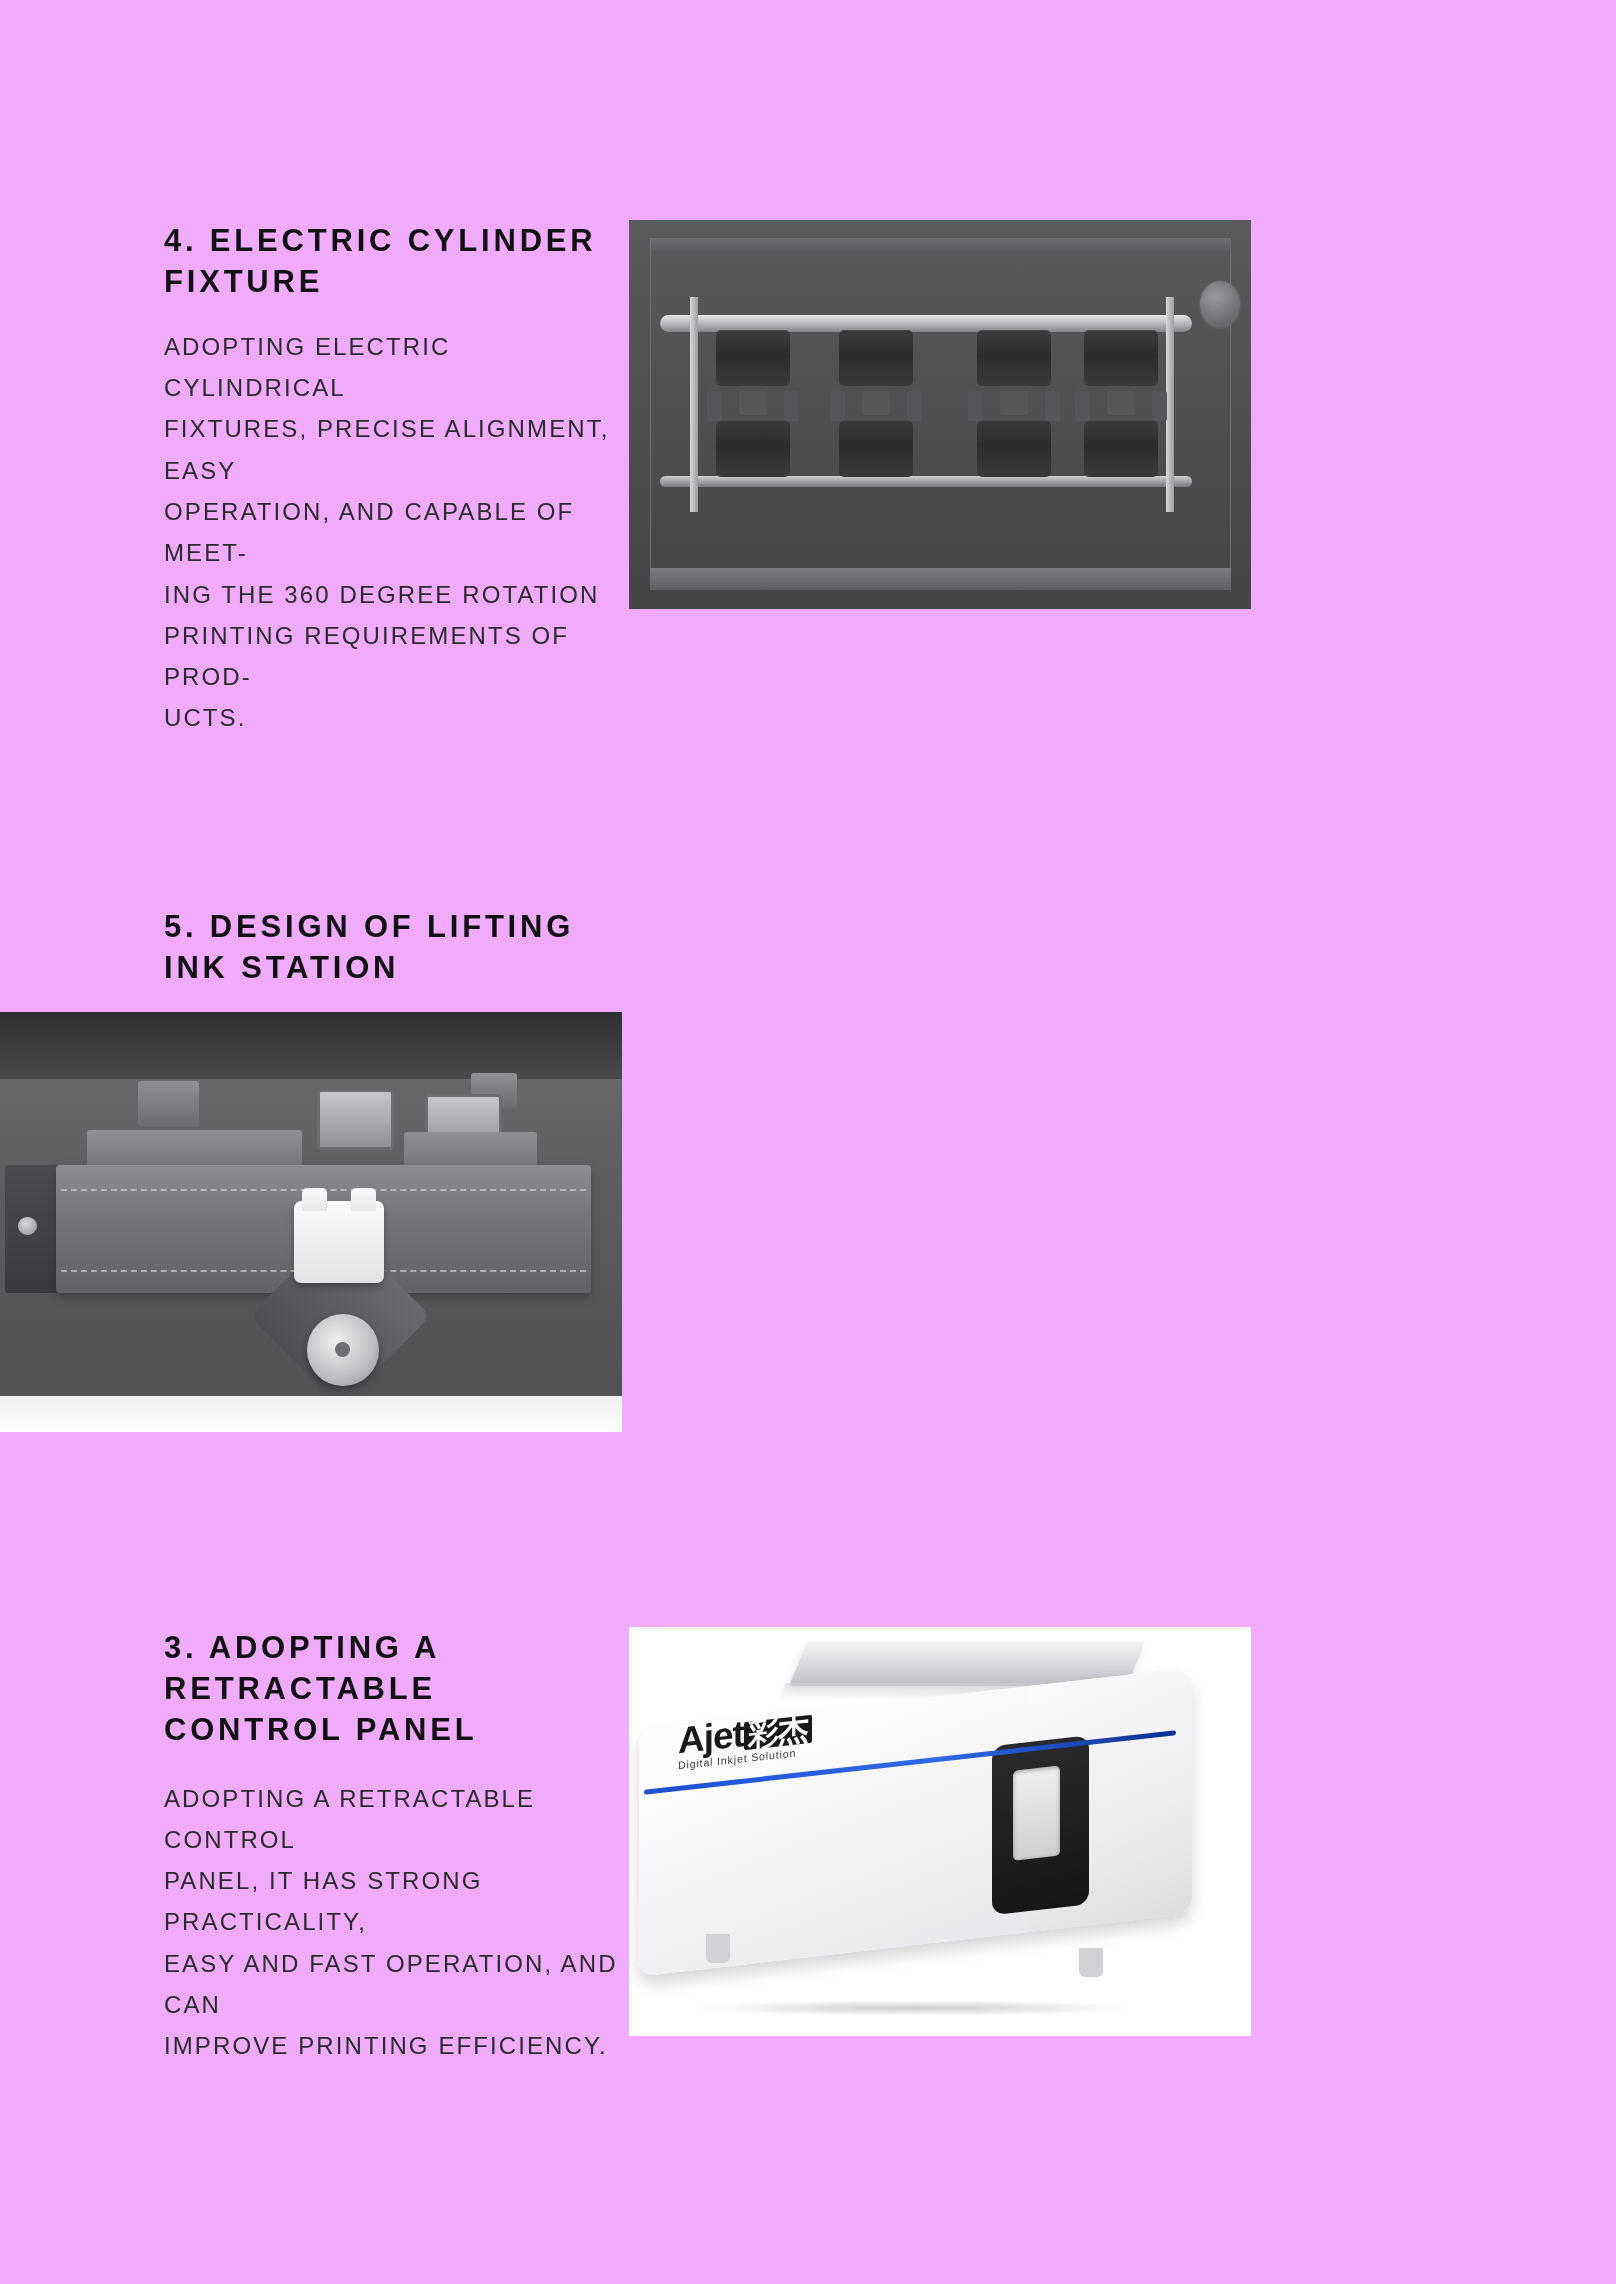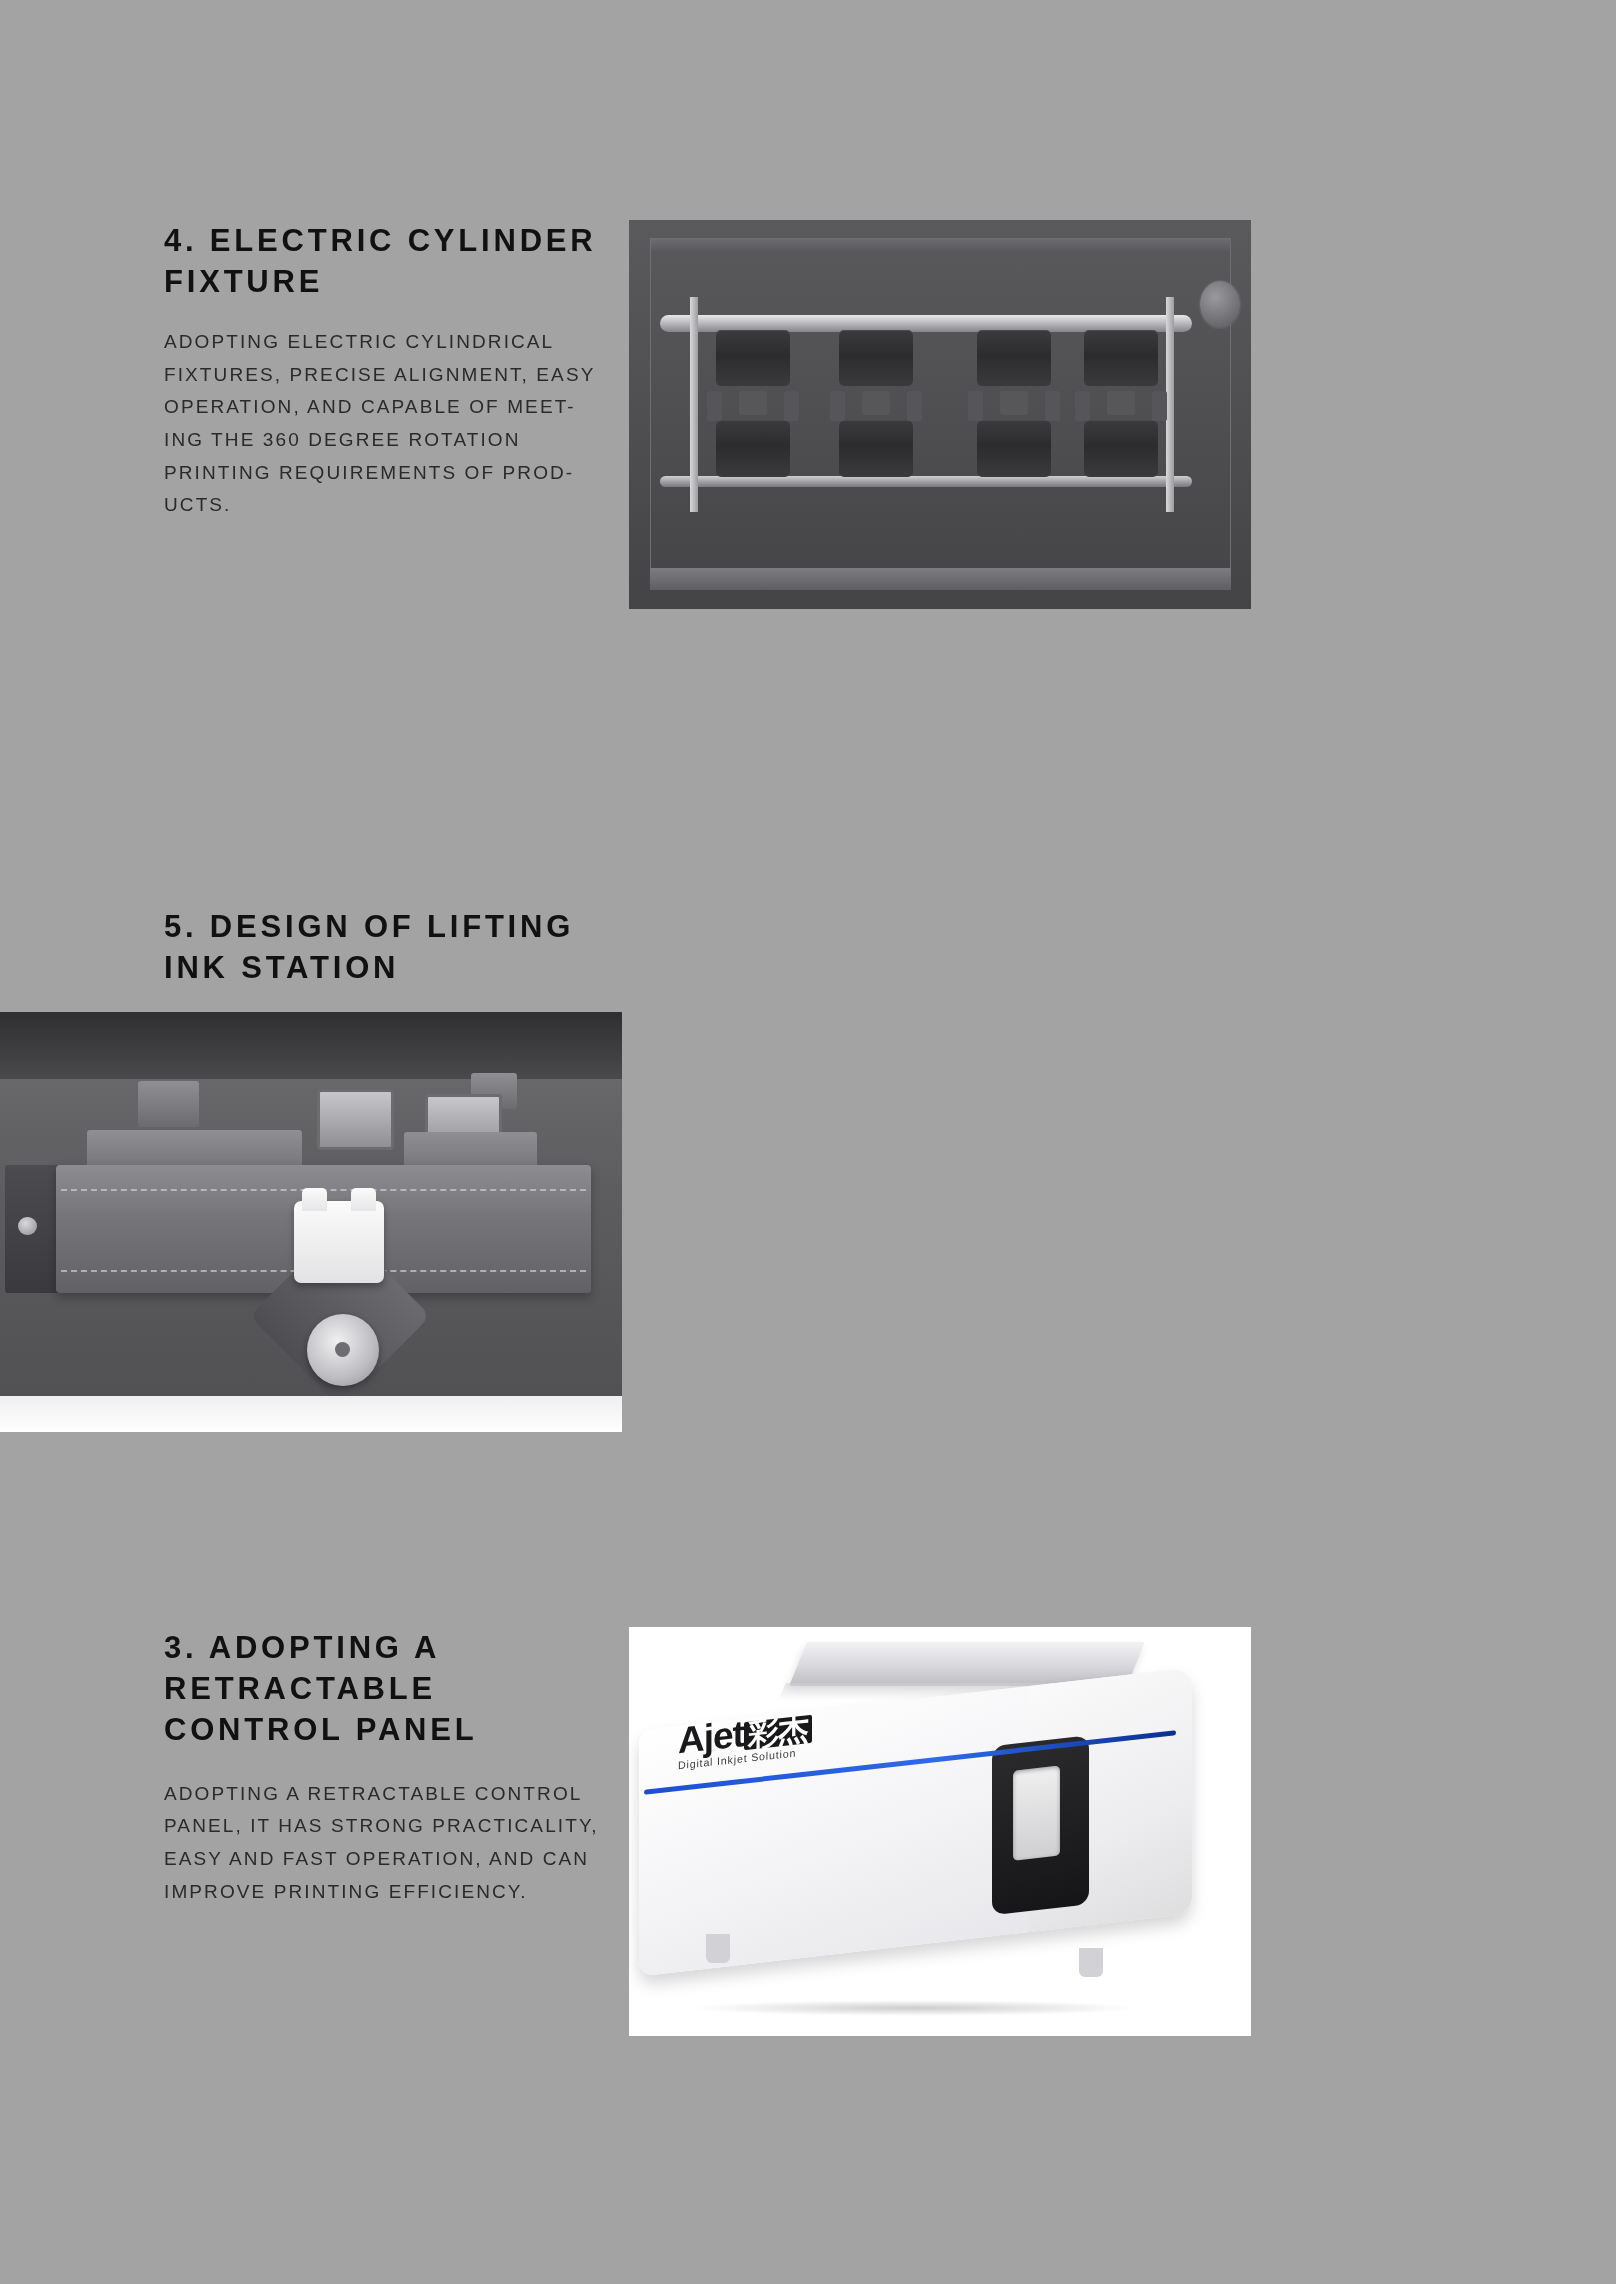--- a/index.html
+++ b/index.html
@@ -13,21 +13,21 @@
     font-family: "Liberation Sans", sans-serif;
     color: #1a1a1a;
     position: relative;
     overflow: hidden;
   }
 
   .page {
     position: relative;
     width: 1616px;
     height: 2284px;
-    background: #a3a3a3;
+    background: #f0abfc;
   }
 
   
   .section {
     position: absolute;
     display: flex;
     flex-direction: row;
     align-items: flex-start;
   }
 
@@ -41,21 +41,21 @@
     font-size: 31px;
     font-weight: 700;
     letter-spacing: 3.8px;
     line-height: 1.33;
     color: #111111;
     margin: 0 0 23.5px 0;
     white-space: pre-line;
   }
 
   .sec-body {
-    font-size: 19px;
+    font-size: 24px;
     font-weight: 400;
     letter-spacing: 2.1px;
     line-height: 1.72;
     color: #2a2a2a;
     margin: 0;
     white-space: pre-line;
   }
 
   .img-col {
     position: relative;

